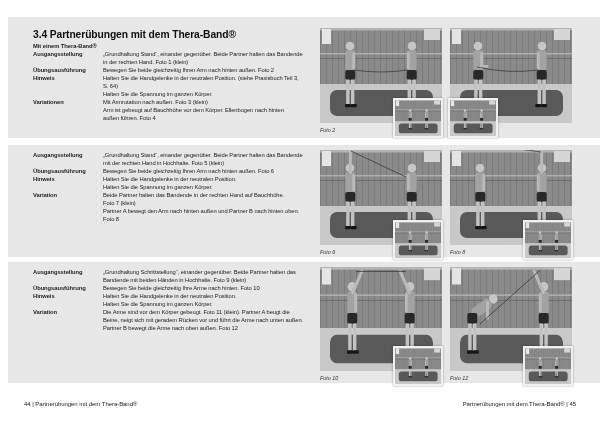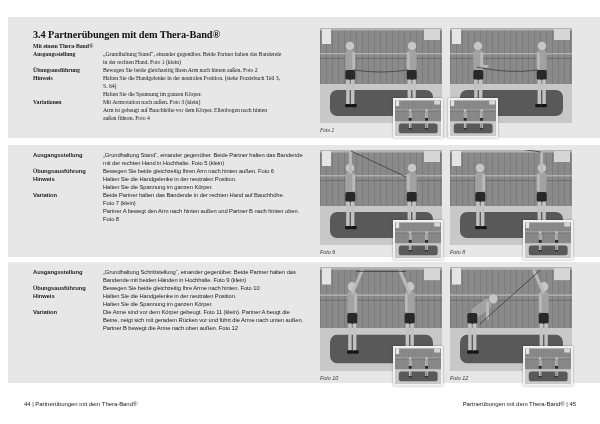--- a/index.html
+++ b/index.html
@@ -1,21 +1,21 @@
 <!DOCTYPE html>
 <html><head>
 <meta charset="utf-8">
 <style>
   html,body{margin:0;padding:0;}
   body{
     width:600px;height:424px;position:relative;background:#ffffff;
     font-family:"Liberation Sans", sans-serif;color:#1d1d1d;overflow:hidden;
   }
   .band{position:absolute;left:8px;width:592px;background:#e7e7e7;}
-  #band1{top:17px;height:121px;font-family:Liberation Serif, serif;}
+  #band1{top:17px;height:121px;}
   #band2{top:145px;height:112px;}
   #band3{top:262px;height:121px;}
 
   .title{
     position:absolute;left:25px;top:5px;font-size:10.3px;font-weight:bold;
     letter-spacing:-0.1px;color:#101010;white-space:nowrap;
   }
   .textcol{position:absolute;left:25px;width:290px;}
   #band1 .textcol{top:25px;}
   #band2 .textcol{top:6px;}

